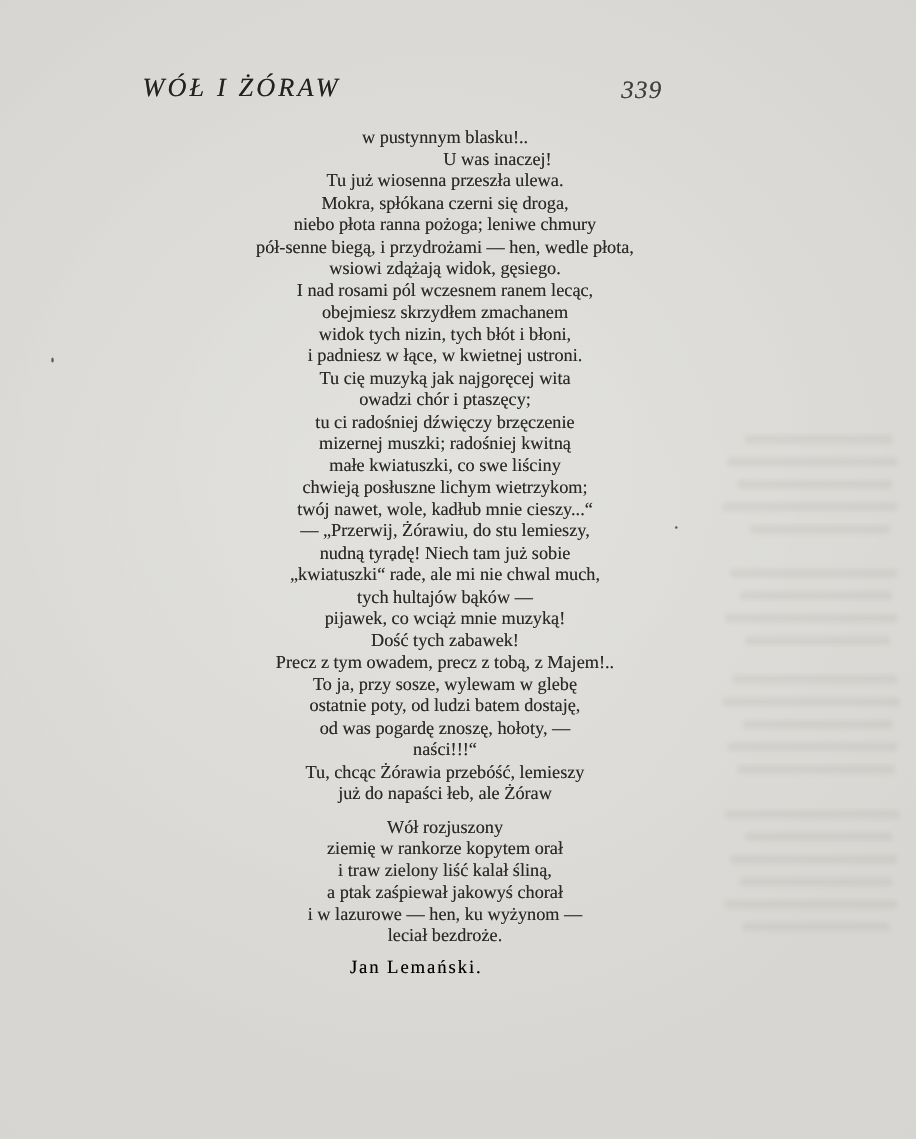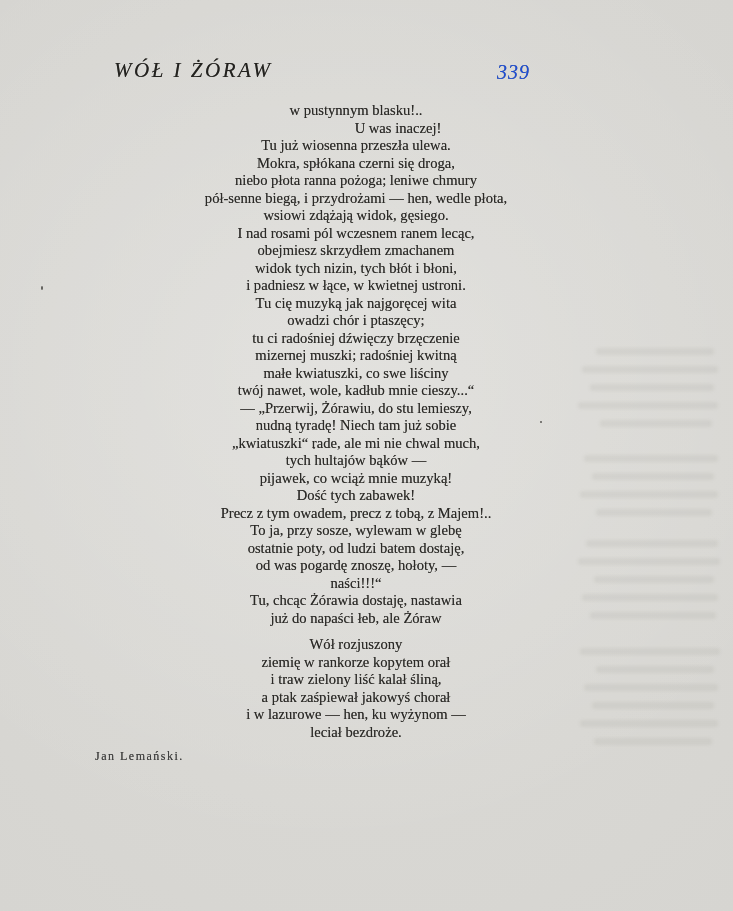--- a/index.html
+++ b/index.html
@@ -50,21 +50,21 @@
     color: #23221f;
     text-shadow: 0 0 0.5px rgba(35,34,31,0.55);
   }
   .page-number {
     position: absolute;
     left: 497px;
     top: 5px;
     font-style: italic;
     font-size: 20px;
     letter-spacing: 1px;
-    color: #1d4ed8;
+    color: #404040;
     text-shadow: 0 0 0.5px rgba(35,34,31,0.55);
   }
   .poem {
     position: absolute;
     left: 95px;
     top: 102px;
     width: 522px;
     text-align: center;
     font-size: 14.6px;
     line-height: 17.5px;
@@ -77,24 +77,24 @@
   .poem .line.shift-right {
     transform: translateX(42px);
   }
   .stanza-2 {
     margin-top: 9px;
     font-family: Liberation Serif, serif;
   }
   .signature {
     margin-top: 7px;
     padding-right: 46px;
-    text-align: left;
-    font-size: 12px;
+    text-align: center;
+    font-size: 15px;
     letter-spacing: 1.5px;
-    color: #404040;
+    color: #000000;
     text-shadow: 0 0 0.5px rgba(32,31,29,0.6);
   }
 </style>
 </head>
 <body>
 
 <div class="paper"></div>
 
 <div>
   <div class="ghost" style="left:596px; top:348px; width:118px; height:7px;"></div>
@@ -139,33 +139,34 @@
     <div class="line">wsiowi zdążają widok, gęsiego.</div>
     <div class="line">I nad rosami pól wczesnem ranem lecąc,</div>
     <div class="line">obejmiesz skrzydłem zmachanem</div>
     <div class="line">widok tych nizin, tych błót i błoni,</div>
     <div class="line">i padniesz w łące, w kwietnej ustroni.</div>
     <div class="line">Tu cię muzyką jak najgoręcej wita</div>
     <div class="line">owadzi chór i ptaszęcy;</div>
     <div class="line">tu ci radośniej dźwięczy brzęczenie</div>
     <div class="line">mizernej muszki; radośniej kwitną</div>
     <div class="line">małe kwiatuszki, co swe liściny</div>
+    <div class="line">chwieją posłuszne lichym wietrzykom;</div>
     <div class="line">twój nawet, wole, kadłub mnie cieszy...“</div>
     <div class="line">— „Przerwij, Żórawiu, do stu lemieszy,</div>
     <div class="line">nudną tyradę! Niech tam już sobie</div>
     <div class="line">„kwiatuszki“ rade, ale mi nie chwal much,</div>
     <div class="line">tych hultajów bąków —</div>
     <div class="line">pijawek, co wciąż mnie muzyką!</div>
     <div class="line">Dość tych zabawek!</div>
     <div class="line">Precz z tym owadem, precz z tobą, z Majem!..</div>
     <div class="line">To ja, przy sosze, wylewam w glebę</div>
     <div class="line">ostatnie poty, od ludzi batem dostaję,</div>
     <div class="line">od was pogardę znoszę, hołoty, —</div>
     <div class="line">naści!!!“</div>
-    <div class="line">Tu, chcąc Żórawia dostaję, nastawia</div>
+    <div class="line">Tu, chcąc Żórawia przebóść, lemieszy</div>
     <div class="line">już do napaści łeb, ale Żóraw</div>
   </div>
   <div class="stanza-2">
     <div class="line">Wół rozjuszony</div>
     <div class="line">ziemię w rankorze kopytem orał</div>
     <div class="line">i traw zielony liść kalał śliną,</div>
     <div class="line">a ptak zaśpiewał jakowyś chorał</div>
     <div class="line">i w lazurowe — hen, ku wyżynom —</div>
     <div class="line">leciał bezdroże.</div>
   </div>

